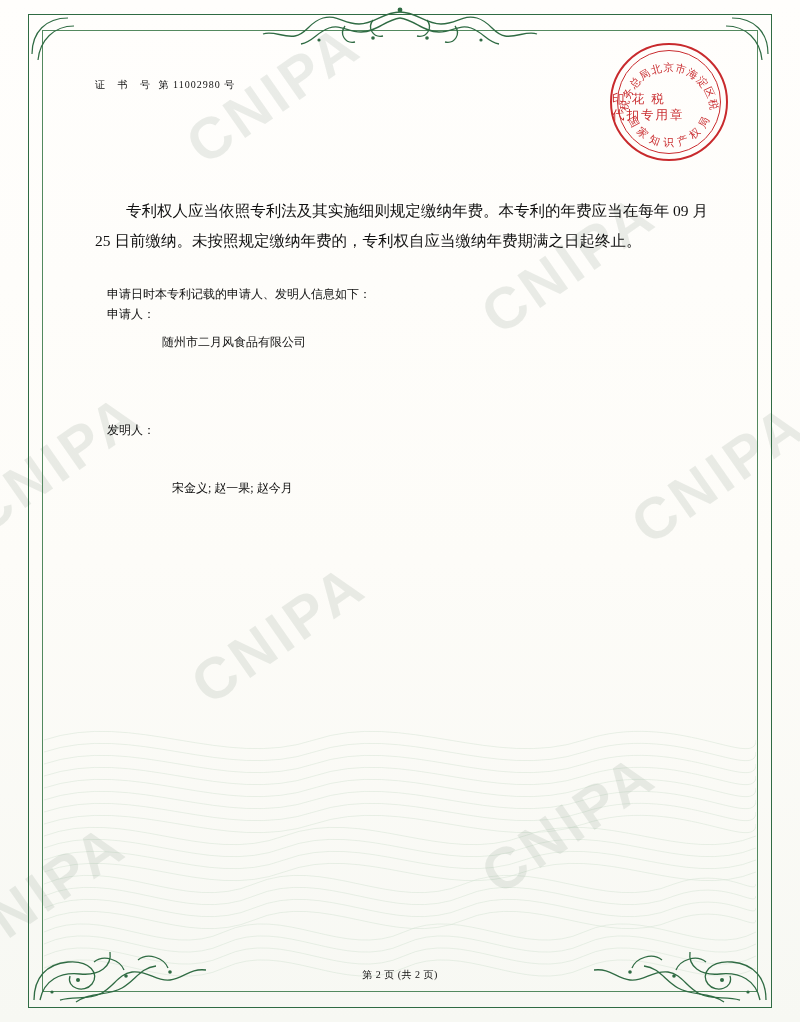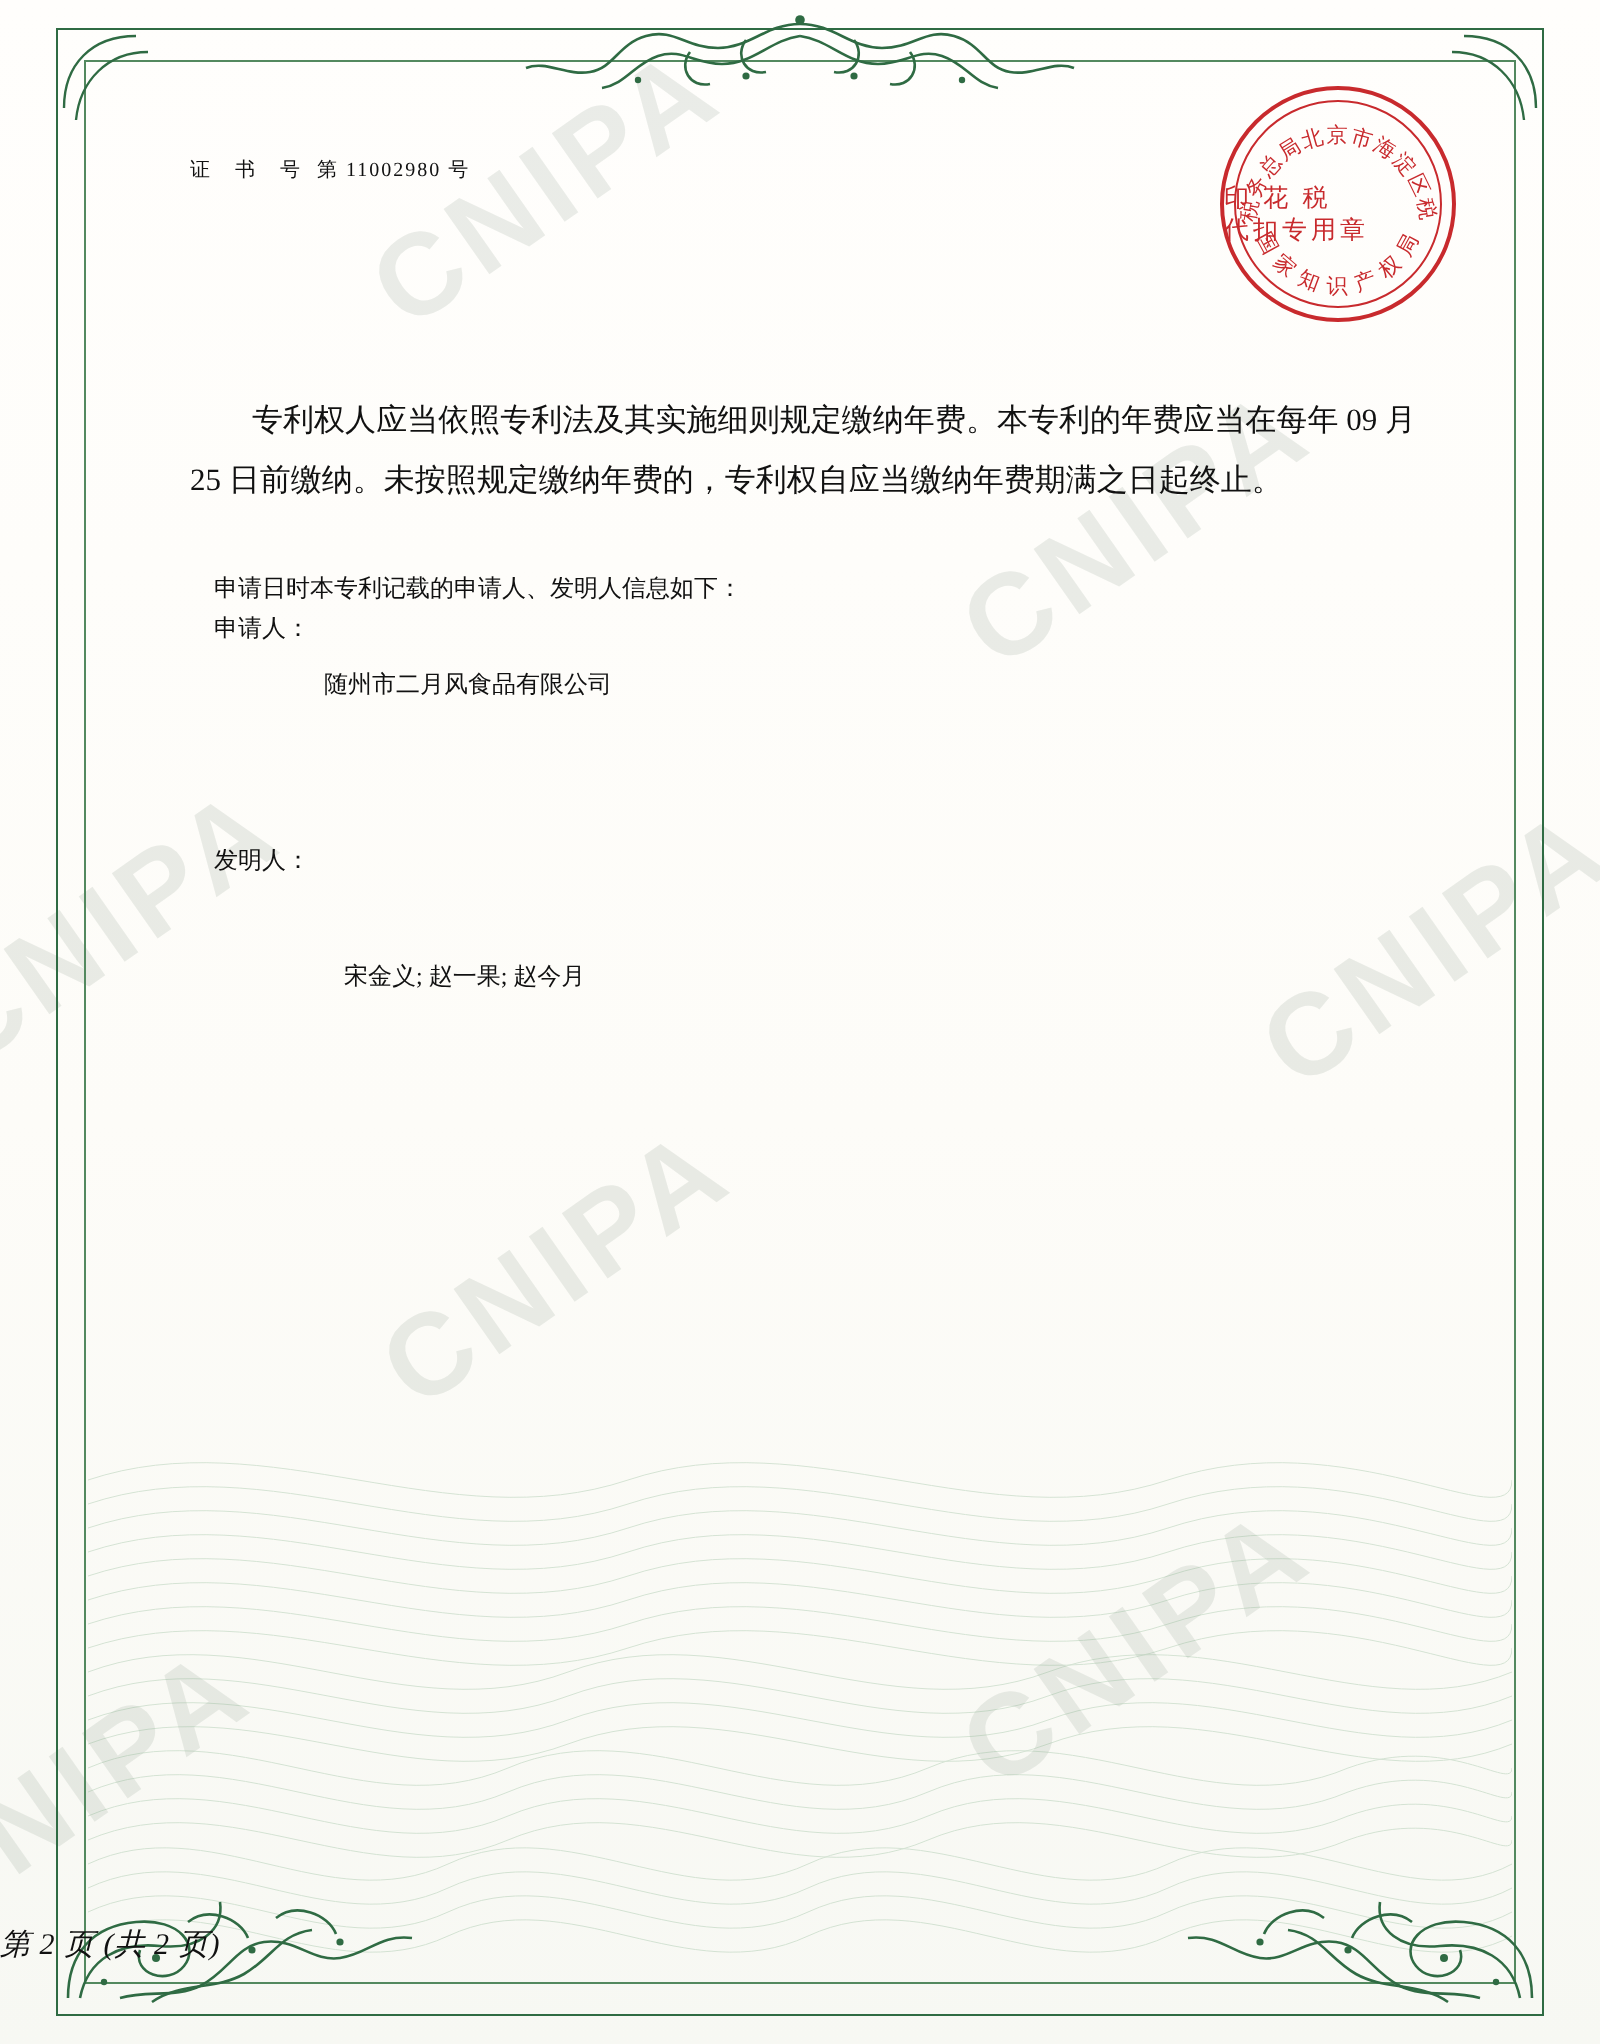--- a/index.html
+++ b/index.html
@@ -170,24 +170,24 @@
   .blk.b-applicant-label { top: 300px; text-indent: 1em; }
   .blk.b-applicant-value { top: 328px; left: 162px; }
   .blk.b-inventor-label   { top: 416px; text-indent: 1em; }
   .blk.b-inventor-value   { top: 440px; left: 172px; margin-top: 34px; }
 
   .footer {
     position: absolute;
     left: 0;
     right: 0;
     bottom: 40px;
-    font-size: 15px;
+    text-align: center;
+    font-size: 10px;
     color: #111;
     letter-spacing: .5px;
-    font-style: italic;
   }
 </style>
 </head>
 <body>
 
 <div class="page">
 
   <div class="watermarks">
     <div class="wm wm1">CNIPA</div>
     <div class="wm wm2">CNIPA</div>

